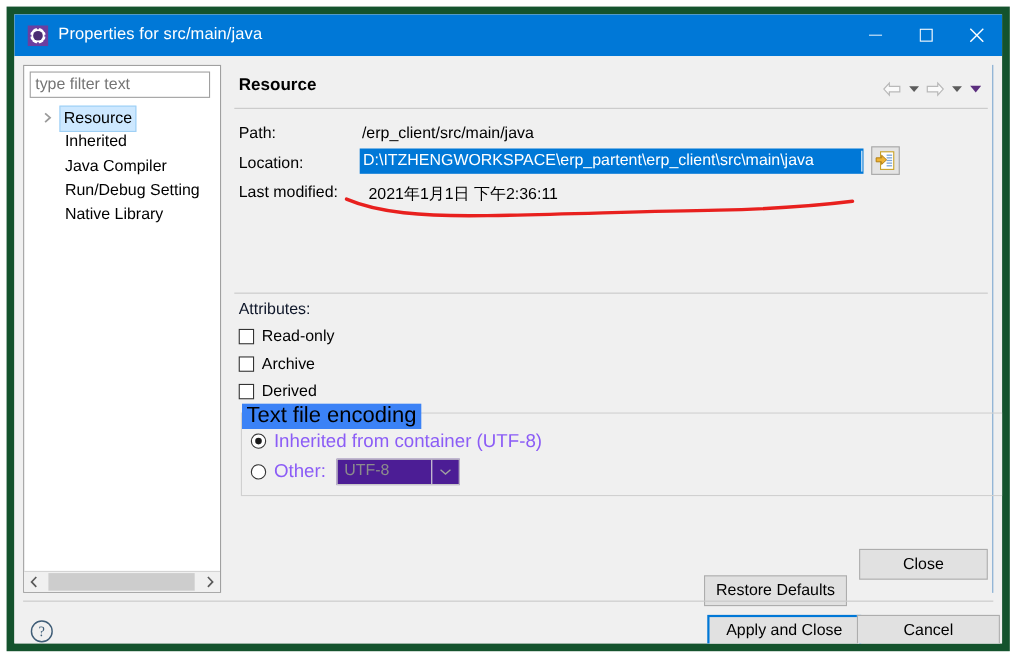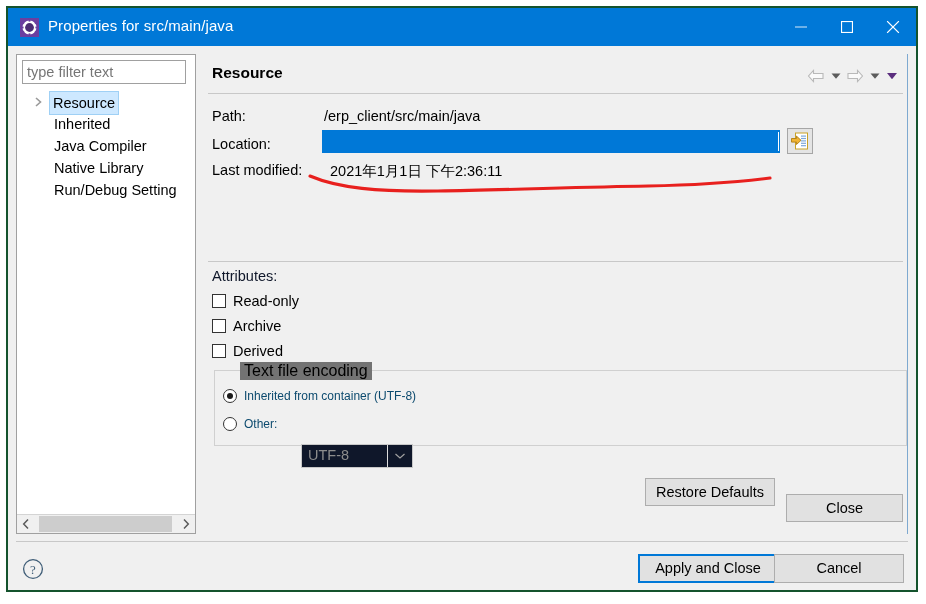--- a/index.html
+++ b/index.html
@@ -15,21 +15,21 @@
   }
 
   
   .window {
     position: absolute;
     left: 6px;
     top: 6px;
     width: 912px;
     height: 586px;
     background: #f0f0f0;
-    border: 2px solid #14532d;
+    border: 7px solid #14532d;
     box-sizing: border-box;
     overflow: hidden;
   }
 
   
   .titlebar {
     position: absolute;
     left: 0; top: 0;
     width: 100%;
     height: 38px;
@@ -316,34 +316,34 @@
     position: absolute;
     left: 10px;
     top: 316px;
     width: 693px;
     height: 76px;
     border: 1px solid #d0d0d0;
     box-sizing: border-box;
   }
   .group-legend {
     position: absolute;
-    left: 25px;
+    left: 0;
     top: -9px;
-    background: #737373;
+    background: #3b82f6;
     padding: 0 4px;
-    font-size: 16px;
+    font-size: 20px;
     color: #000;
   }
   .radiorow {
     position: absolute;
     left: 8px;
     height: 24px;
     line-height: 24px;
-    font-size: 12px;
-    color: #0c4a6e;
+    font-size: 17px;
+    color: #8b5cf6;
     padding-left: 21px;
     white-space: nowrap;
     cursor: default;
   }
   .radiorow.r1 { top: 13px; }
   .radiorow.r2 { top: 41px; }
   .radio {
     position: absolute;
     left: 0;
     top: 5px;
@@ -363,25 +363,24 @@
     height: 6px;
     border-radius: 50%;
     background: #1a1a1a;
   }
   .encoding-combo {
     position: absolute;
     left: 86px;
     top: 41px;
     width: 112px;
     height: 24px;
-    background: #0f172a;
+    background: #4c1d95;
     border: 1px solid #c8c8c8;
     box-sizing: border-box;
     cursor: default;
-    margin-top: 32px;
   }
   .encoding-combo .val {
     position: absolute;
     left: 6px;
     top: 2px;
     font-size: 14.5px;
     color: #8c8c8c;
   }
   .encoding-combo .arrow {
     position: absolute;
@@ -401,21 +400,21 @@
     box-sizing: border-box;
     font-family: "Liberation Sans", sans-serif;
     font-size: 14.5px;
     color: #000000;
     text-align: center;
     cursor: default;
     white-space: nowrap;
   }
   .btn-restore {
     right: 132px;
-    top: 424px;
+    top: 464px;
     width: 130px;
     height: 28px;
     line-height: 26px;
   }
   .btn-apply {
     right: 4px;
     top: 440px;
     width: 117px;
     height: 28px;
     line-height: 26px;
@@ -523,24 +522,24 @@
           </span>
           <span class="label">Resource</span>
         </div>
         <div class="tree-item">
           <span class="label">Inherited</span>
         </div>
         <div class="tree-item">
           <span class="label">Java Compiler</span>
         </div>
         <div class="tree-item">
+          <span class="label">Run/Debug Setting</span>
+        </div>
+        <div class="tree-item">
           <span class="label">Native Library</span>
-        </div>
-        <div class="tree-item">
-          <span class="label">Run/Debug Setting</span>
         </div>
       </div>
 
       <div class="hscroll">
         <div class="hs-arrow hs-left">
           <svg width="9" height="11" viewBox="0 0 9 11">
             <polyline points="6.5,1 2.2,5.5 6.5,10" fill="none" stroke="#5a5a5a" stroke-width="1.5"></polyline>
           </svg>
         </div>
         <div class="hs-thumb"></div>
@@ -589,20 +588,21 @@
 
         <div class="info-row">
           <span class="info-label">Path:</span>
           <span class="info-value">/erp_client/src/main/java</span>
         </div>
 
 
         <div class="info-row" style="height:29px">
           <span class="info-label" style="top:5px">Location:</span>
           <span class="loc-field">
+            <span>D:\ITZHENGWORKSPACE\erp_partent\erp_client\src\main\java</span>
             <span class="loc-caret"></span>
           </span>
           <span class="loc-browse">
             <svg width="19" height="19" viewBox="0 0 19 19">
               <rect x="5" y="1.5" width="12" height="16" fill="#ffffff" stroke="#c9a227" stroke-width="1"></rect>
               <g fill="#7da7d9">
                 <rect x="10.5" y="4" width="5" height="1.2"></rect>
                 <rect x="10.5" y="6.4" width="5" height="1.2"></rect>
                 <rect x="10.5" y="8.8" width="5" height="1.2"></rect>
                 <rect x="10.5" y="11.2" width="5" height="1.2"></rect>

